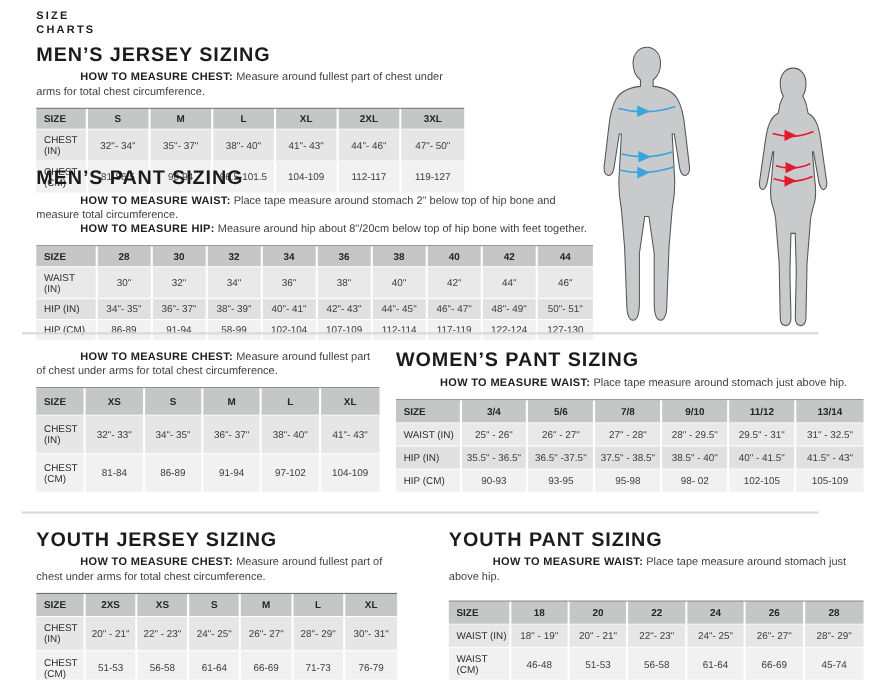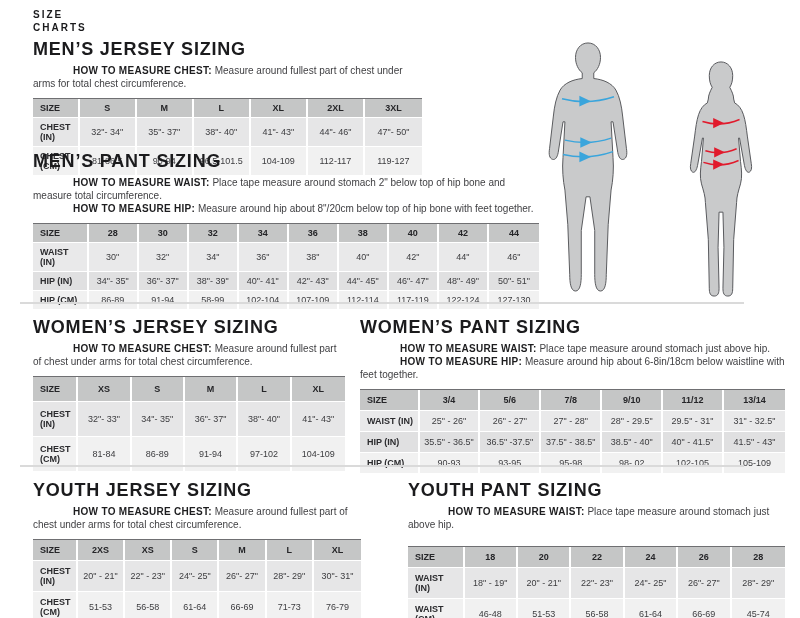--- a/index.html
+++ b/index.html
@@ -22,21 +22,21 @@
     color:#1b1b1d; margin:0 0 6px 0; }
   .howto { font-size:10px; line-height:13px; color:#3f3f42; }
   .howto b { color:#1d1d1f; letter-spacing:0.3px;padding-left:40px; }
 
   table { width:100%; border-collapse:separate; border-spacing:0; table-layout:fixed;
     margin-top:8px; border-top:1px solid #6f6f72; }
   th, td { font-size:9px; border-right:2px solid #fff; border-bottom:1px solid #fff;
     text-align:center; vertical-align:middle; }
   th:last-child, td:last-child { border-right:none; }
   thead th { background:#c5c6c6; font-weight:bold; color:#252528; }
-  tbody th { font-weight:bold; color:#2b2b2e; }
+  tbody th { font-weight:normal; color:#2b2b2e; }
   thead th:first-child, tbody th:first-child { text-align:left; padding-left:7px; }
 
   .compact th, .compact td { padding:4px 2px; }
   .mid th, .mid td { padding:5px 2px; }
   .roomy th, .roomy td { padding:7px 2px; }
   .pantw th, .pantw td { padding:5px 2px;text-align:center; }
 
   .rows2 tbody tr:nth-child(1) th, .rows2 tbody tr:nth-child(1) td { background:#e6e6e7; }
   .rows2 tbody tr:nth-child(2) th, .rows2 tbody tr:nth-child(2) td { background:#f1f1f1; }
   .rows3 tbody tr:nth-child(1) th, .rows3 tbody tr:nth-child(1) td { background:#e9e9ea; }
@@ -181,21 +181,20 @@
         <polygon points="37,89.5 48,94.5 37,100" fill="#e11a2c"></polygon>
         <path class="arrow-line" d="M26 105 Q44 111 62 103" stroke="#e11a2c"></path>
         <polygon points="36,102 47,107 36,112.5" fill="#e11a2c"></polygon>
       </g>
     </svg>
   </div>
 
   <div class="divider" id="divider-1"></div>
 
   <section id="womens-jersey">
-    <h2>WOMEN’S JERSEY SIZING</h2>
     <p class="howto"><b>HOW TO MEASURE CHEST:</b> <span>Measure around fullest part of chest under arms for total chest circumference.</span></p>
     <table class="roomy rows2">
         <thead>
           <tr>
             <th style="width: 14.5%;">SIZE</th>
             <th>XS</th>
             <th>S</th>
             <th>M</th>
             <th>L</th>
             <th>XL</th>
@@ -218,21 +217,20 @@
             <td>97-102</td>
             <td>104-109</td>
           </tr>
         </tbody>
       </table>
   </section>
 
   <section id="womens-pant">
     <h2>WOMEN’S PANT SIZING</h2>
     <p class="howto"><b>HOW TO MEASURE WAIST:</b> <span>Place tape measure around stomach just above hip.</span></p>
-    <p class="howto"><b>HOW TO MEASURE HIP:</b> <span>Measure around hip about 6-8in/18cm below waistline with feet together.</span></p>
     <table class="pantw rows3">
         <thead>
           <tr>
             <th style="width: 14%;">SIZE</th>
             <th>3/4</th>
             <th>5/6</th>
             <th>7/8</th>
             <th>9/10</th>
             <th>11/12</th>
             <th>13/14</th>

